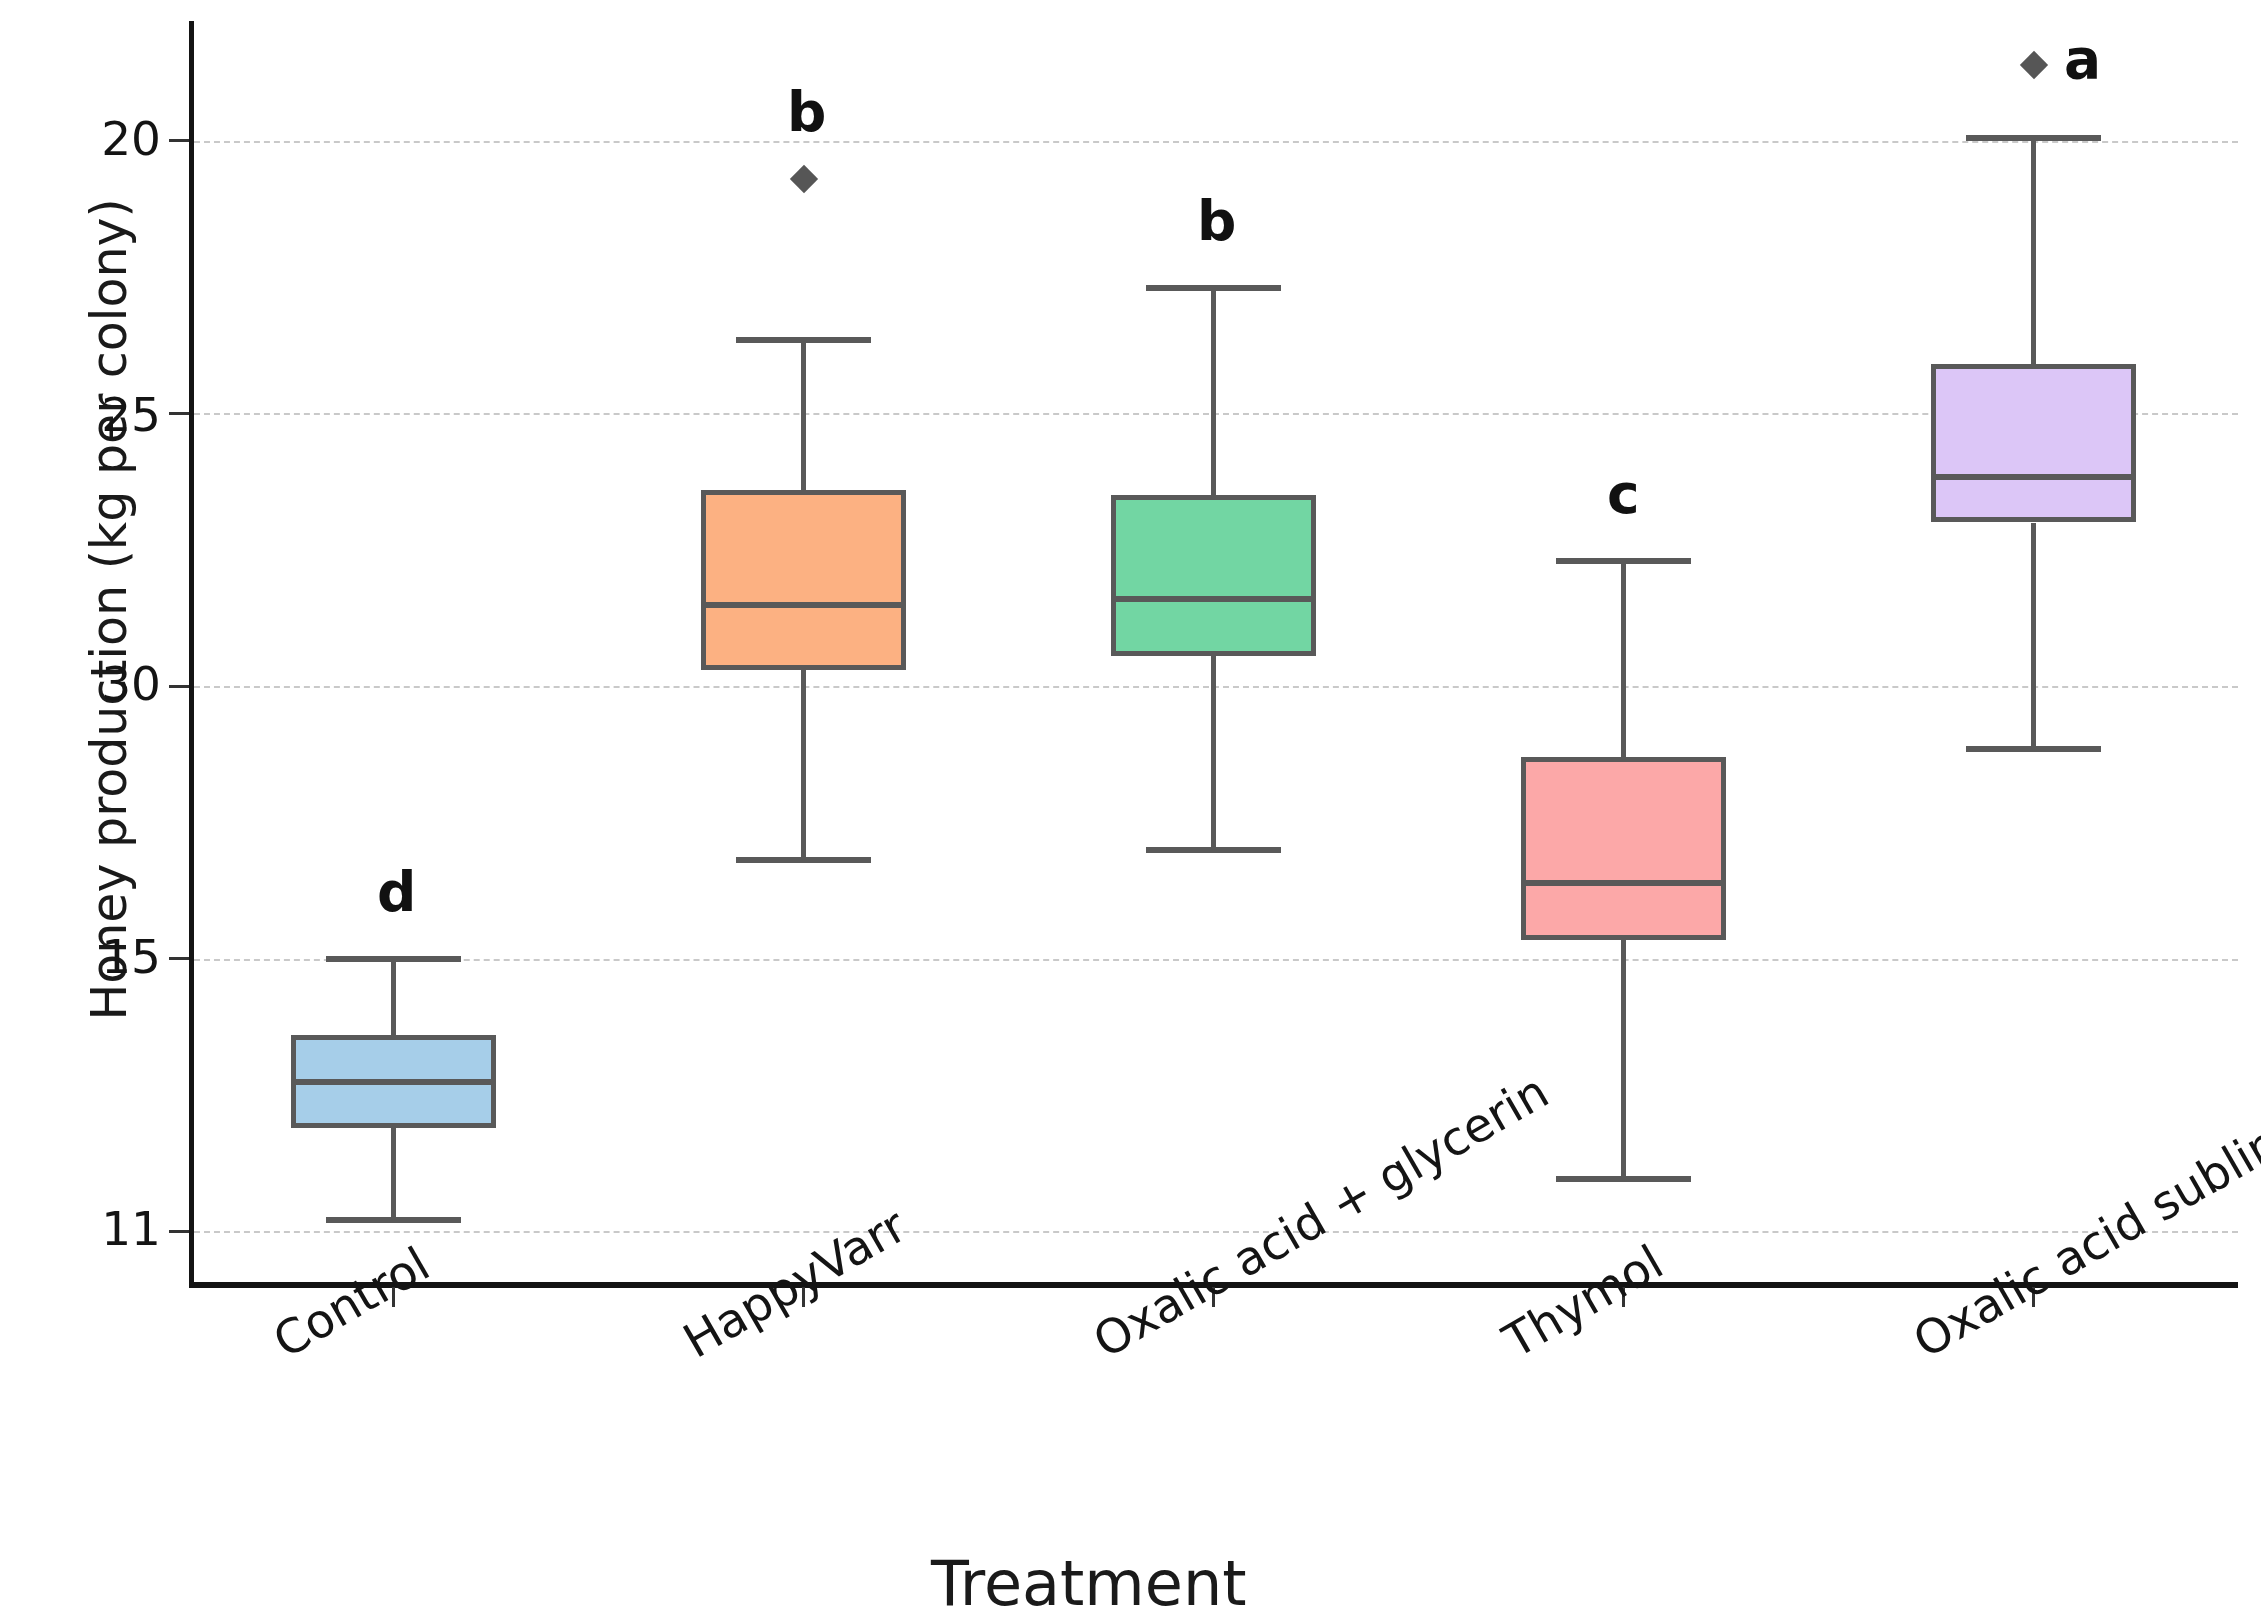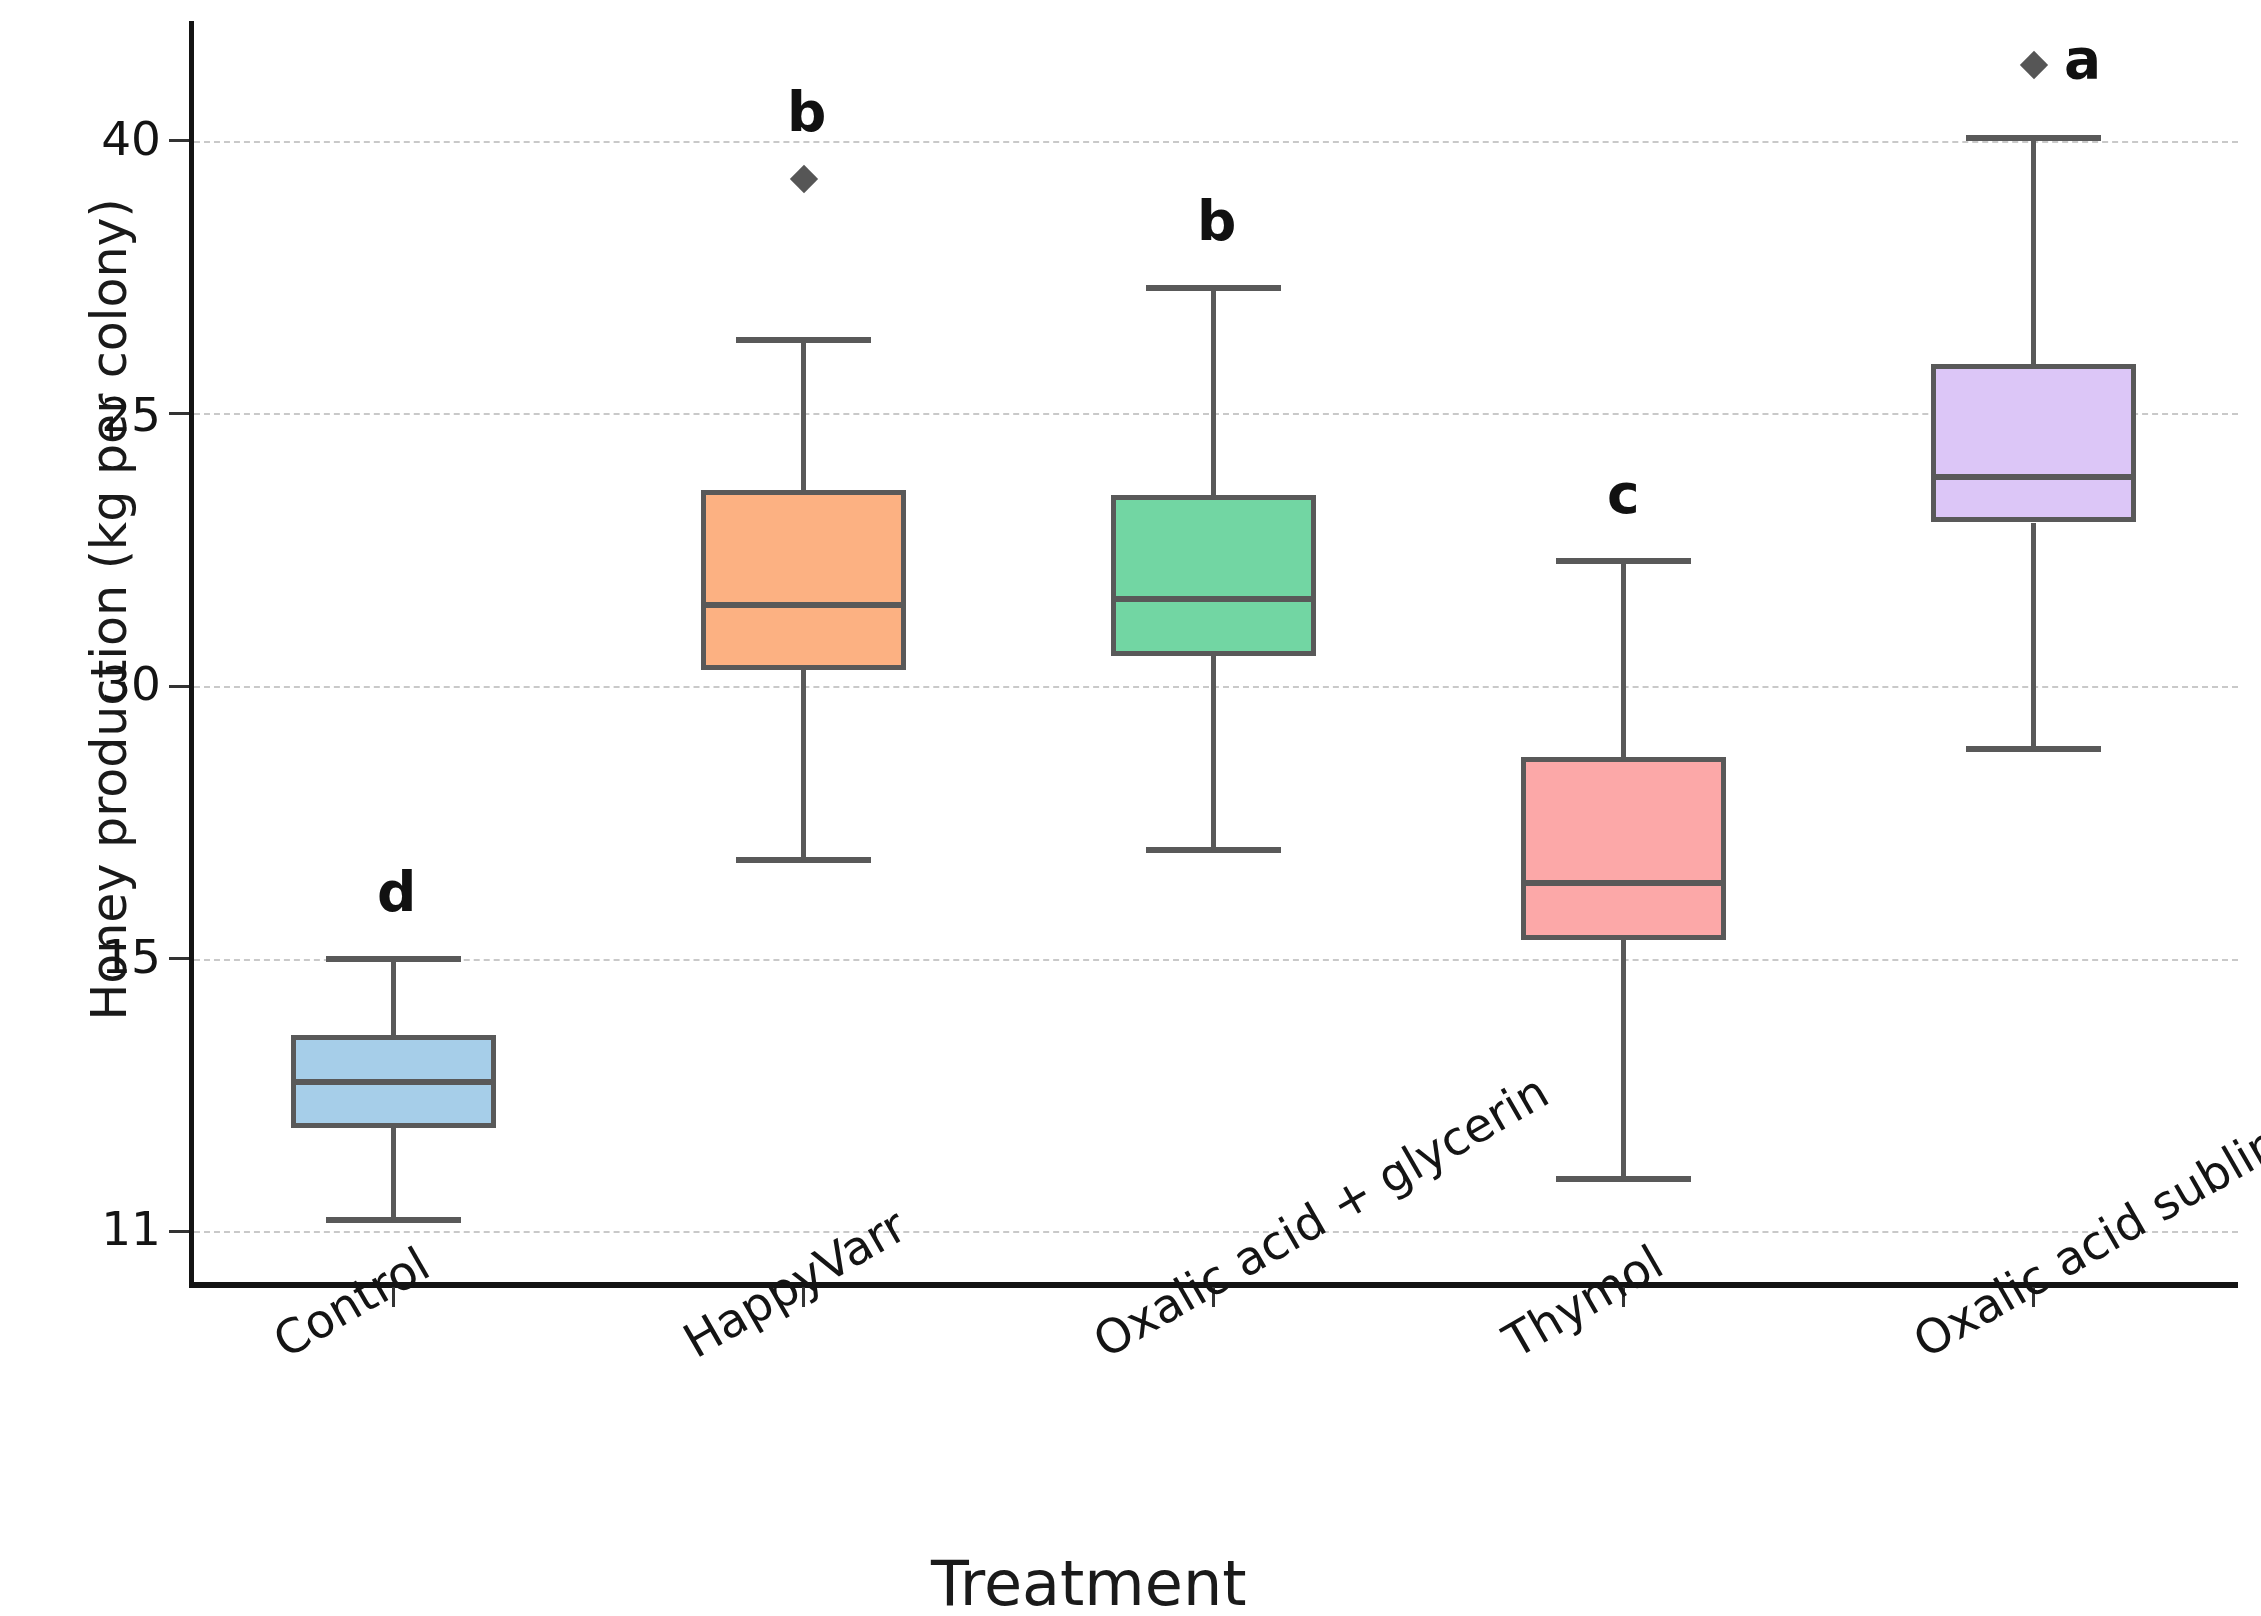--- a/index.html
+++ b/index.html
@@ -169,21 +169,21 @@
     <div id="ytick-layer">
         <div class="ytick-mark" style="top: 1209px;"></div>
         <div class="ytick-label" style="top: 1210px;">11</div>
         <div class="ytick-mark" style="top: 936px;"></div>
         <div class="ytick-label" style="top: 938px;">15</div>
         <div class="ytick-mark" style="top: 664px;"></div>
         <div class="ytick-label" style="top: 665px;">30</div>
         <div class="ytick-mark" style="top: 391px;"></div>
         <div class="ytick-label" style="top: 396px;">25</div>
         <div class="ytick-mark" style="top: 118px;"></div>
-        <div class="ytick-label" style="top: 120px;">40</div>
+        <div class="ytick-label" style="top: 120px;">20</div>
       </div>
     <div id="xtick-layer">
         <div class="xtick-mark" style="left: 203px;"></div>
         <div class="xtick-label" style="left: 75px;">Control</div>
         <div class="xtick-mark" style="left: 613px;"></div>
         <div class="xtick-label" style="left: 485px;">HappyVarr</div>
         <div class="xtick-mark" style="left: 1023px;"></div>
         <div class="xtick-label" style="left: 895px;">Oxalic acid + glycerin</div>
         <div class="xtick-mark" style="left: 1433px;"></div>
         <div class="xtick-label" style="left: 1305px;">Thymol</div>

